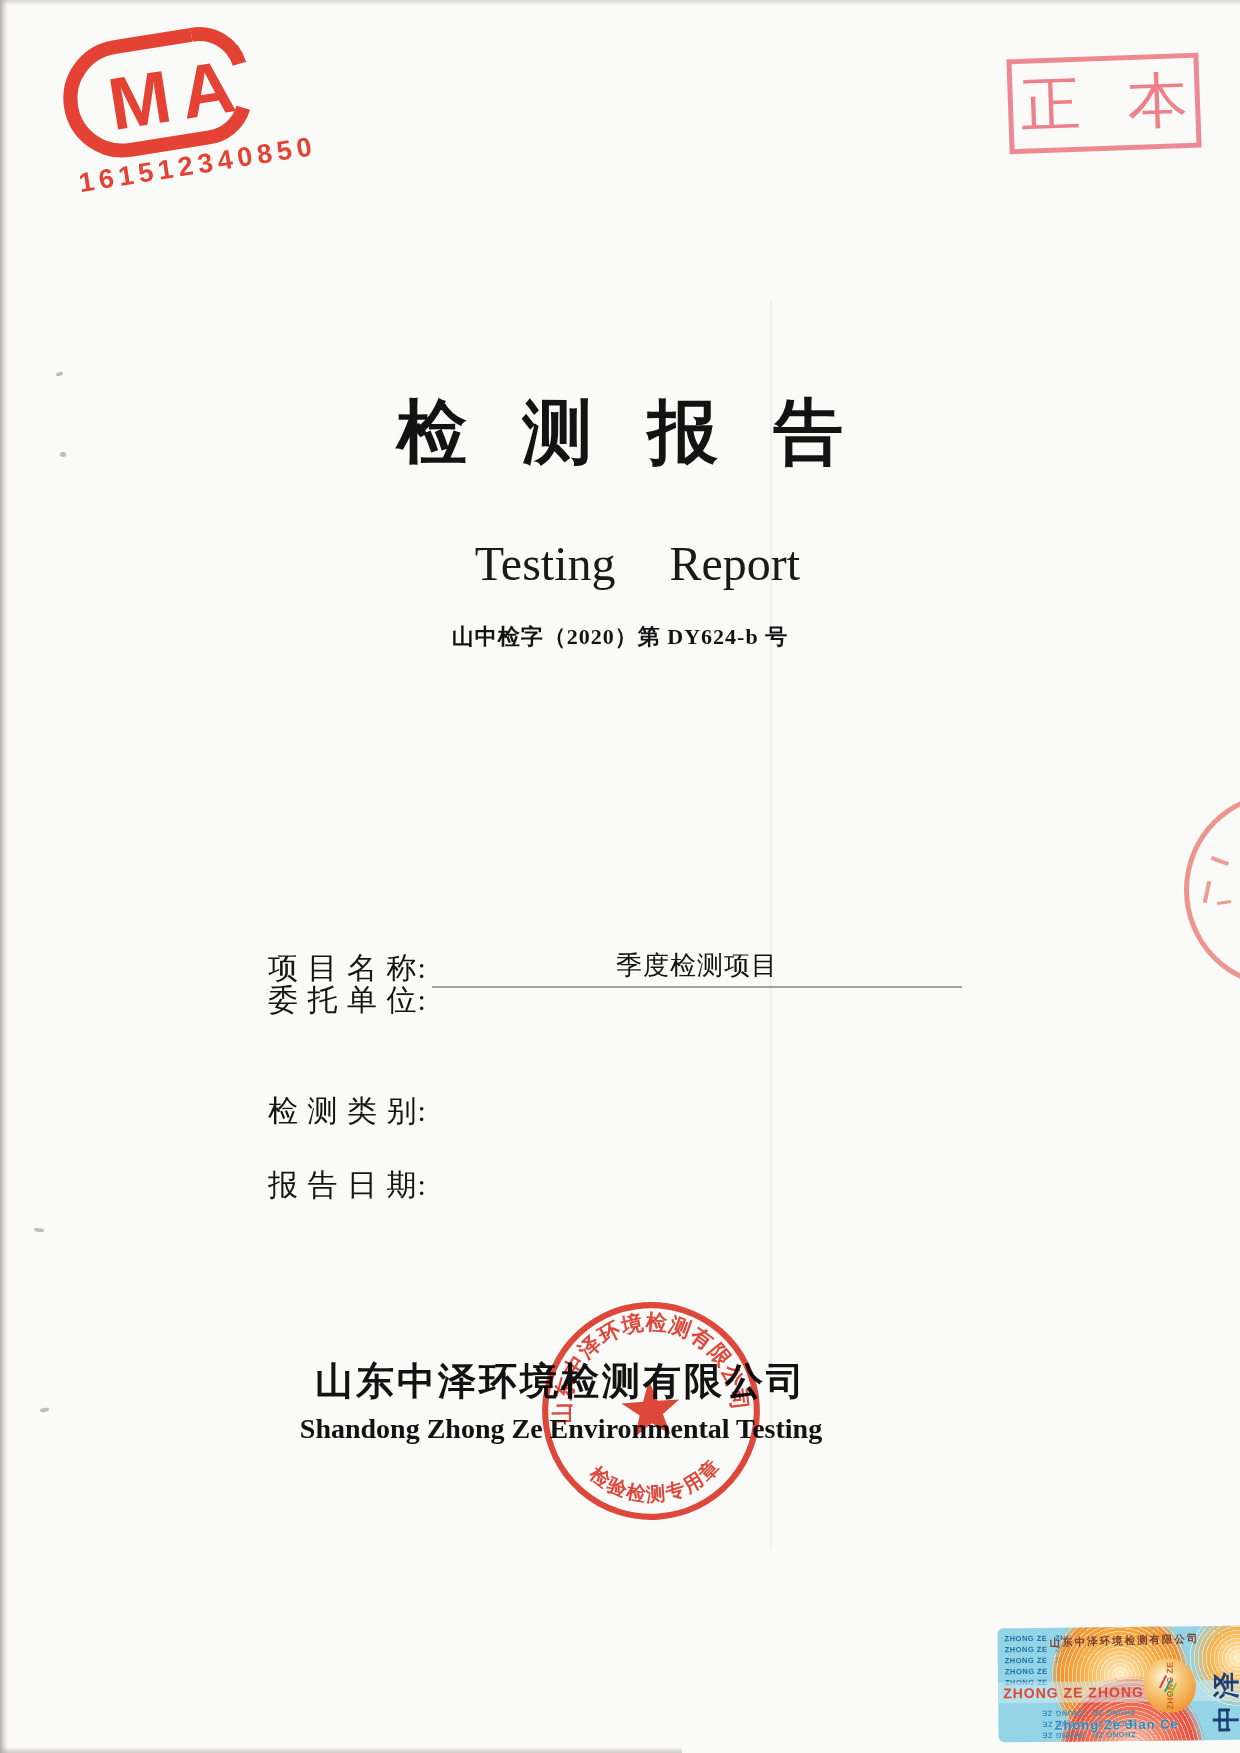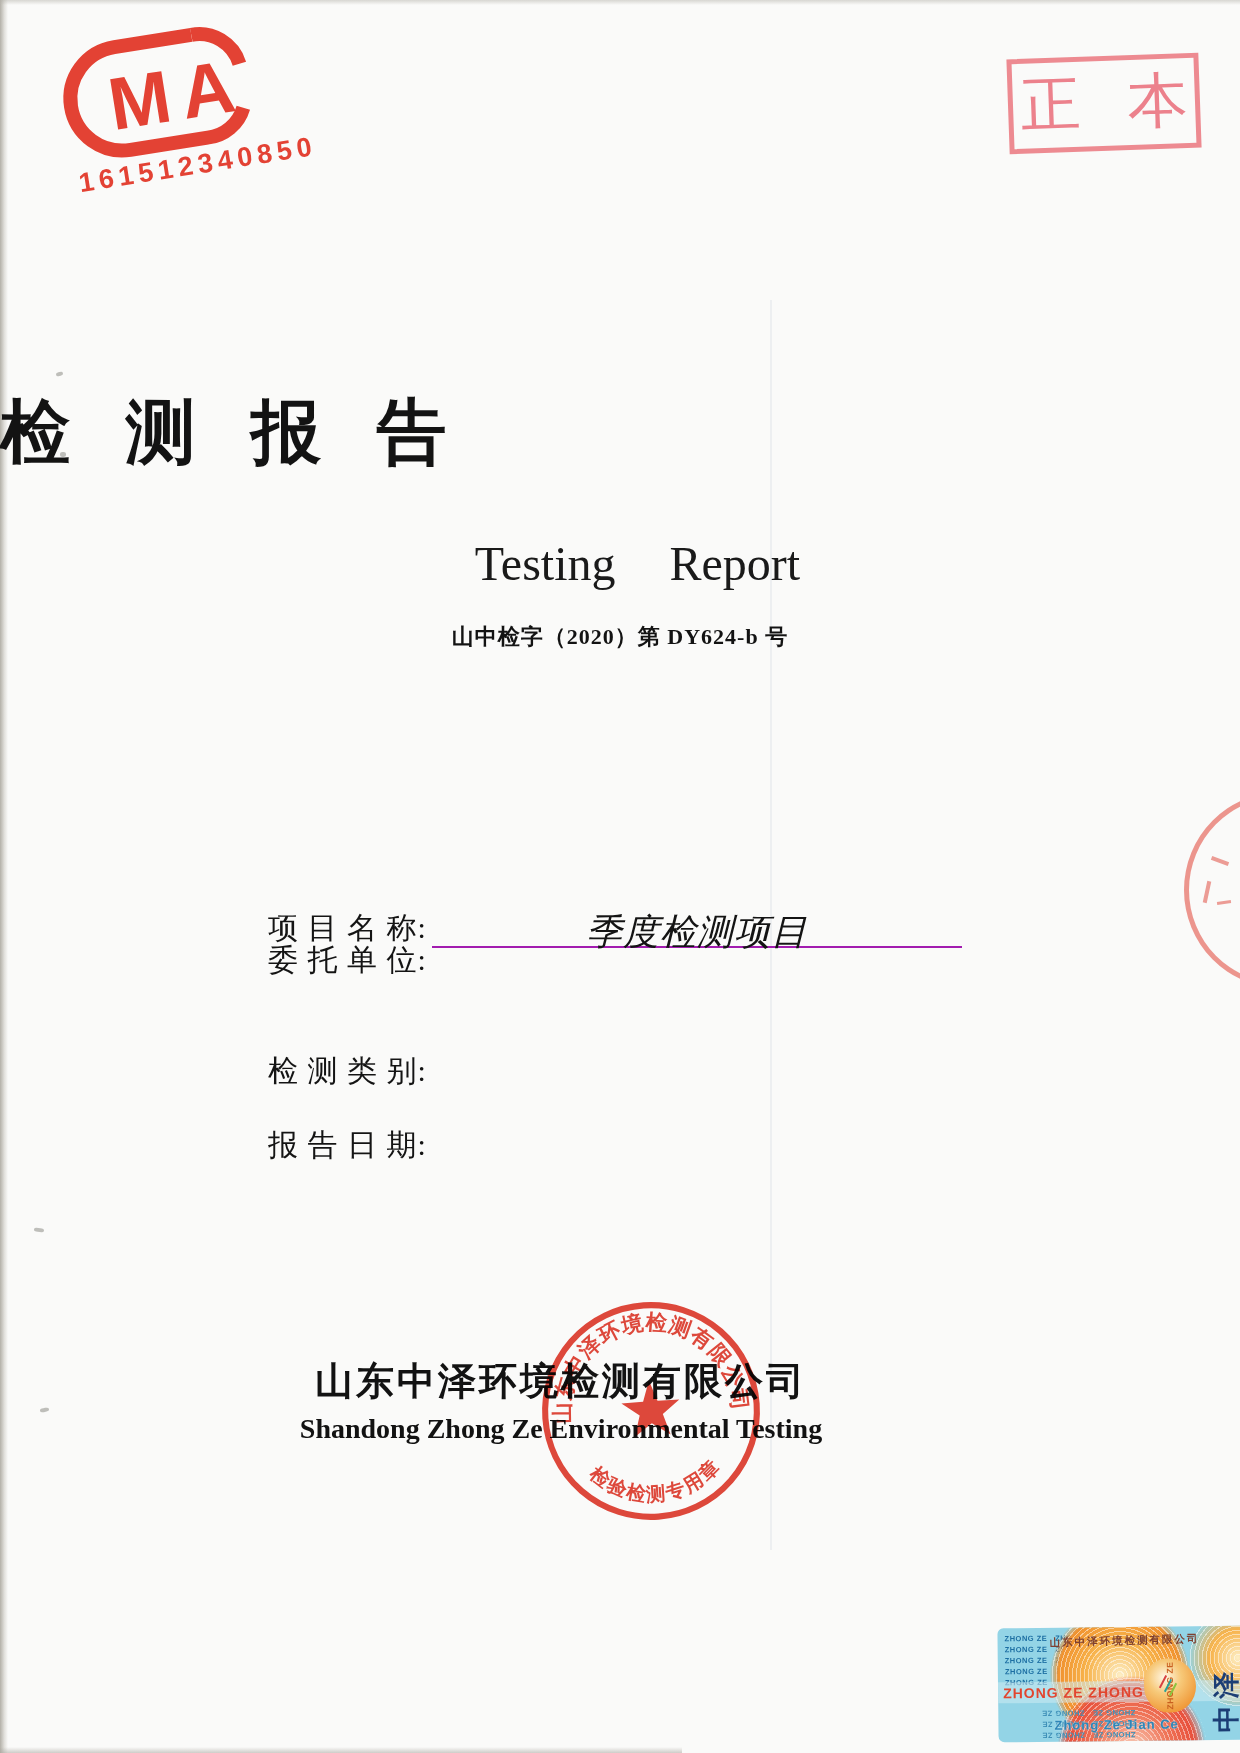--- a/index.html
+++ b/index.html
@@ -25,31 +25,31 @@
   .cma { position:absolute; left:52px; top:26px; width:250px; transform:rotate(-9deg); opacity:.93; }
   .cma svg { display:block; }
   .cma-number { color:#e23526; font-family:"Liberation Sans",sans-serif; font-weight:bold;
     font-size:27px; letter-spacing:5px; padding-left:16px; margin-top:-4px; }
   
   .original-stamp { position:absolute; left:1008px; top:56px; width:192px; height:95px;
     border:5px solid rgba(231,94,104,.72); transform:rotate(-2deg);
     display:flex; align-items:center; justify-content:center;
     font-size:60px; color:rgba(233,112,124,.88); word-spacing:32px; font-weight:500; }
   
-  .doc-title { position:absolute; left:0; width:100%; top:386px; 
+  .doc-title { position:absolute; left:0; width:100%; top:386px; text-align:center;
     font-size:70px; font-weight:bold; word-spacing:38px; color:#131313; }
   .doc-subtitle { position:absolute; left:0; width:100%; top:536px; text-align:center;
     font-size:48px; word-spacing:42px; color:#1a1a1a;padding-left:35px; }
   .report-no { position:absolute; left:0; width:100%; top:622px; text-align:center;
     font-size:22px; font-weight:bold; letter-spacing:1px; color:#131313; }
   
-  .field-row { position:absolute; left:0; width:100%; height:44px; }
+  .field-row { position:absolute; left:0; width:100%; height:44px;margin-top:40px; }
   .field-label { position:absolute; left:268px; top:0; font-size:30px; color:#141414; letter-spacing:1px; }
   .field-line { position:absolute; left:432px; top:0; width:530px; height:40px;
-    border-bottom:2px solid #a21caf; text-align:center; font-size:36px; color:#141414; letter-spacing:1px;font-style:italic; }
+    border-bottom:2px solid #a3a3a3; text-align:center; font-size:26px; color:#141414; letter-spacing:1px; }
   
   .company-block { position:absolute; left:0; top:1356px; width:1122px; text-align:center; }
   .company-zh { font-size:38px; font-weight:600; letter-spacing:3px; color:#121212; }
   .company-en { font-size:28px; font-weight:bold; margin-top:6px; color:#121212; }
   
   .seal { position:absolute; left:538px; top:1298px; width:226px; height:226px;
     mix-blend-mode:multiply; opacity:.92; transform:rotate(-4deg); }
   
   .edge-stamp { position:absolute; left:1184px; top:792px; width:194px; height:196px;
     border:5px solid rgba(224,66,52,.55); border-radius:50%; }

